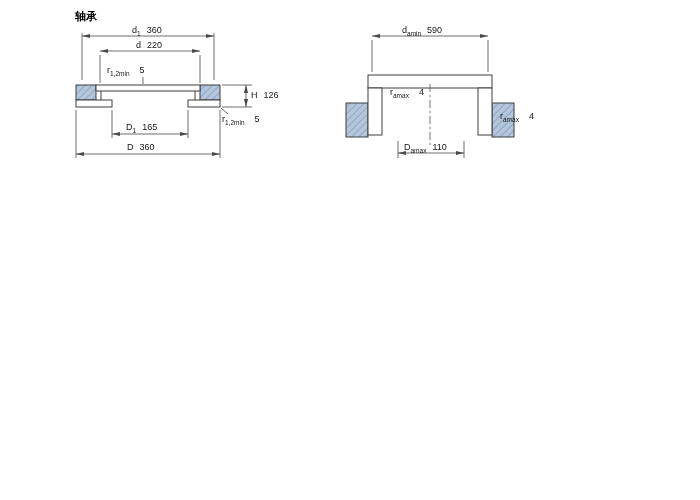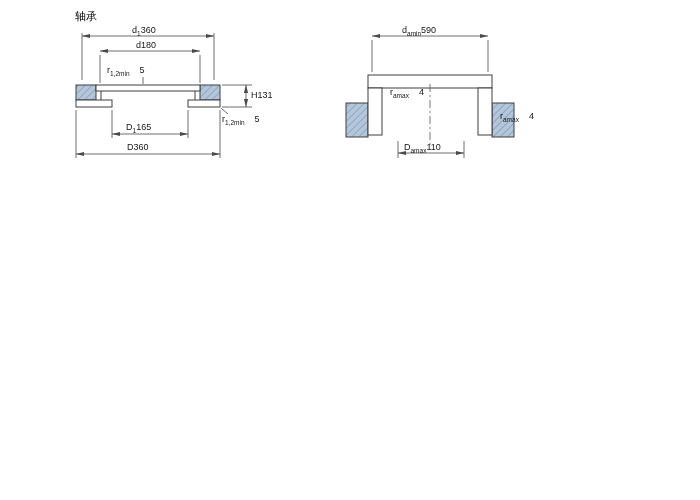--- a/index.html
+++ b/index.html
@@ -2,28 +2,28 @@
 <html><head>
 <meta charset="utf-8">
 <style>
   html,body{margin:0;padding:0;background:#ffffff;}
   .stage{
     position:relative;width:700px;height:500px;background:#ffffff;
     font-family:"Liberation Sans",sans-serif;overflow:hidden;
   }
   .stage svg{position:absolute;left:0;top:0;}
   .drawing-title{
-    position:absolute;font-size:11px;font-weight:normal;color:#000;
+    position:absolute;font-size:11px;font-weight:bold;color:#000;
     white-space:nowrap;
   }
   .lbl{
     position:absolute;font-size:9px;color:#151515;white-space:nowrap;line-height:1.15;
   }
   .lbl sub{font-size:6.5px;}
-  .lbl .val{margin-left:0;}
+  .lbl .val{margin-left:6px;}
   .lbl.wide .val{margin-left:10px;}
 </style>
 </head>
 <body>
 
 <div class="stage">
 
   <svg width="700" height="500" viewBox="0 0 700 500">
     <defs>
       <pattern id="hatch" width="5" height="5" patternUnits="userSpaceOnUse" patternTransform="rotate(45)">
@@ -118,29 +118,29 @@
     </g>
   </svg>
 
   <div class="drawing-title" style="left:75px;top:9px">轴承</div>
 
   <div class="lbl" style="left:132px;top:25px">
     <span>d</span><sub>1</sub><span class="val">360</span>
   </div>
 
   <div class="lbl" style="left:136px;top:40px">
-    <span>d</span><sub></sub><span class="val">180</span>
+    <span>d</span><sub></sub><span class="val">220</span>
   </div>
 
   <div class="lbl wide" style="left:107px;top:65px">
     <span>r</span><sub>1,2min</sub><span class="val">5</span>
   </div>
 
   <div class="lbl" style="left:251px;top:90px">
-    <span>H</span><sub></sub><span class="val">131</span>
+    <span>H</span><sub></sub><span class="val">126</span>
   </div>
 
   <div class="lbl wide" style="left:222px;top:114px">
     <span>r</span><sub>1,2min</sub><span class="val">5</span>
   </div>
 
   <div class="lbl" style="left:126px;top:122px">
     <span>D</span><sub>1</sub><span class="val">165</span>
   </div>
 

